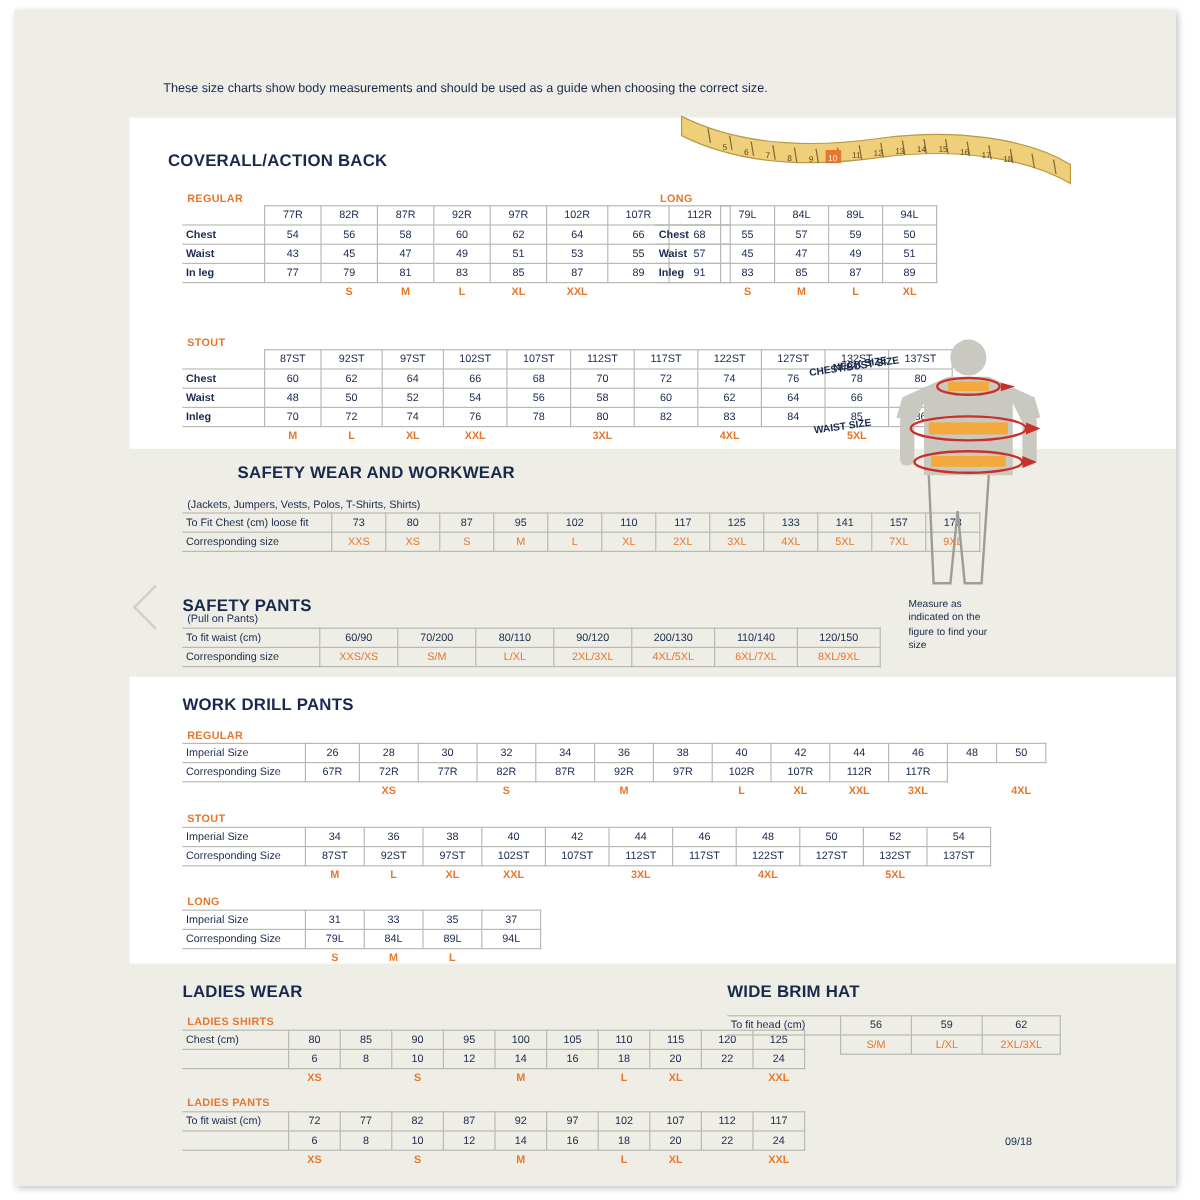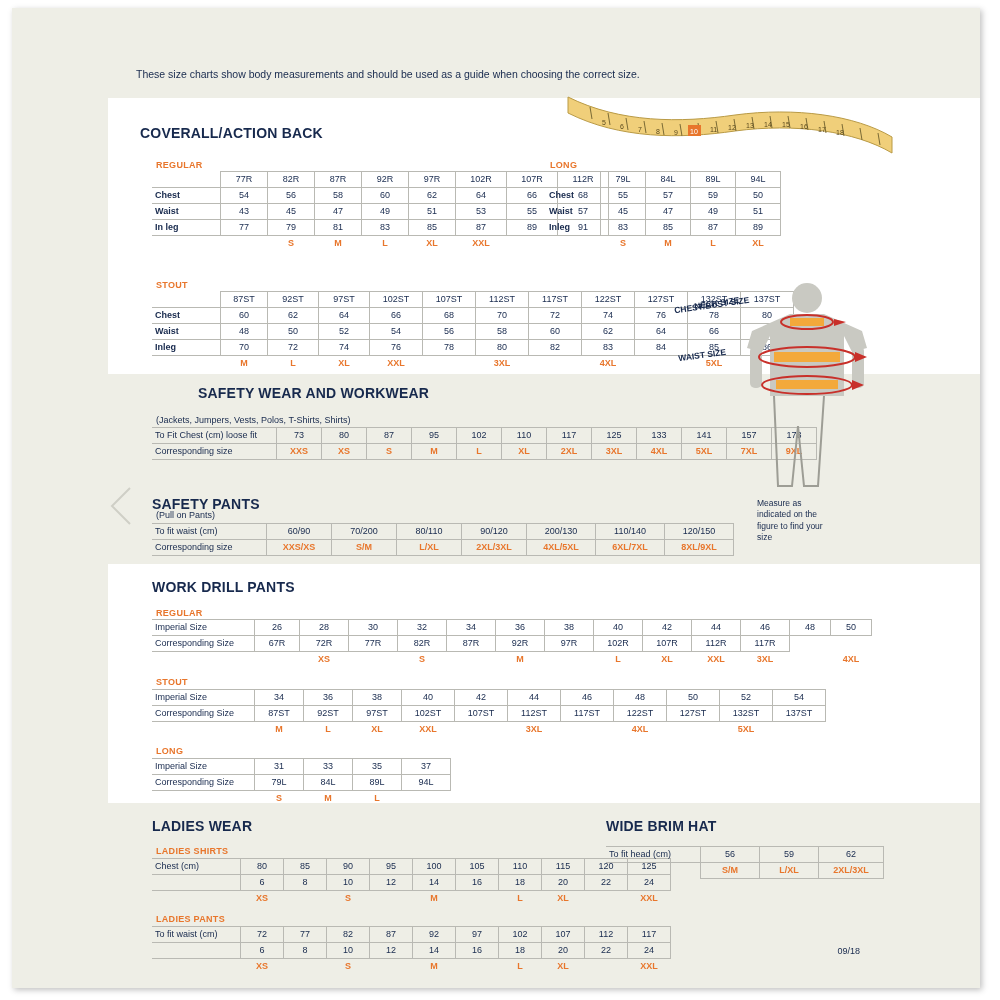--- a/index.html
+++ b/index.html
@@ -18,21 +18,21 @@
   .sect{position:absolute;font-size:14px;font-weight:bold;color:#17294d;letter-spacing:.2px;}
   .lbl-orange{position:absolute;font-size:9px;font-weight:bold;color:#e8762c;letter-spacing:.3px;}
   .note{position:absolute;font-size:9px;color:#17294d;}
 
   table.grid{position:absolute;border-collapse:collapse;font-size:9px;color:#17294d;}
   table.grid td{border:1px solid #b9b9b3;padding:1px 3px;text-align:center;height:13px;line-height:13px;white-space:nowrap;}
   table.grid td.rowhead{text-align:left;font-weight:bold;border-left:none;border-right:1px solid #b9b9b3;}
   table.grid td.plain{border:none;text-align:left;}
   table.grid td.size{border:none;color:#e8762c;font-weight:bold;}
   table.grid td.nb{border:none;}
-  table.grid td.orange{color:#e8762c;font-weight:bold;text-align:center;}
+  table.grid td.orange{color:#e8762c;font-weight:normal;text-align:center;}
   table.grid td.lead{text-align:left;border-left:none;}
 
   .fig{position:absolute;}
   .meas{position:absolute;font-size:8.5px;color:#17294d;line-height:1.35;}
   .figlbl{position:absolute;font-size:8.5px;font-weight:bold;color:#17294d;}
   .date{position:absolute;right:120px;bottom:32px;font-size:9px;color:#17294d;}
   .arrowleft{position:absolute;left:96px;top:478px;width:26px;height:40px;}
 </style>
 </head>
 <body>

